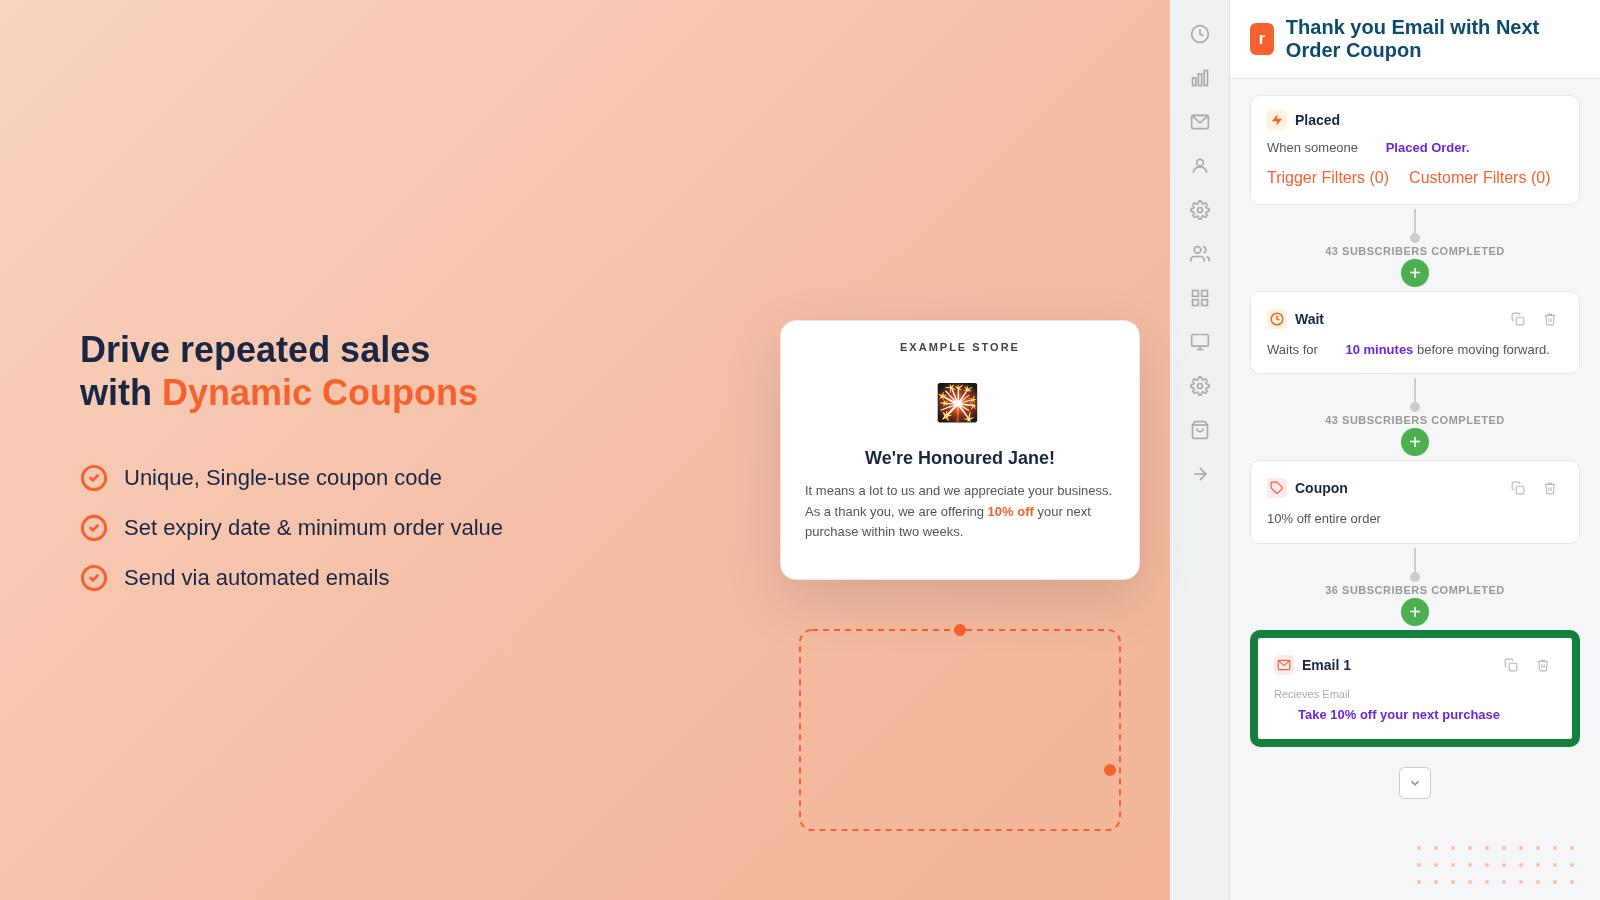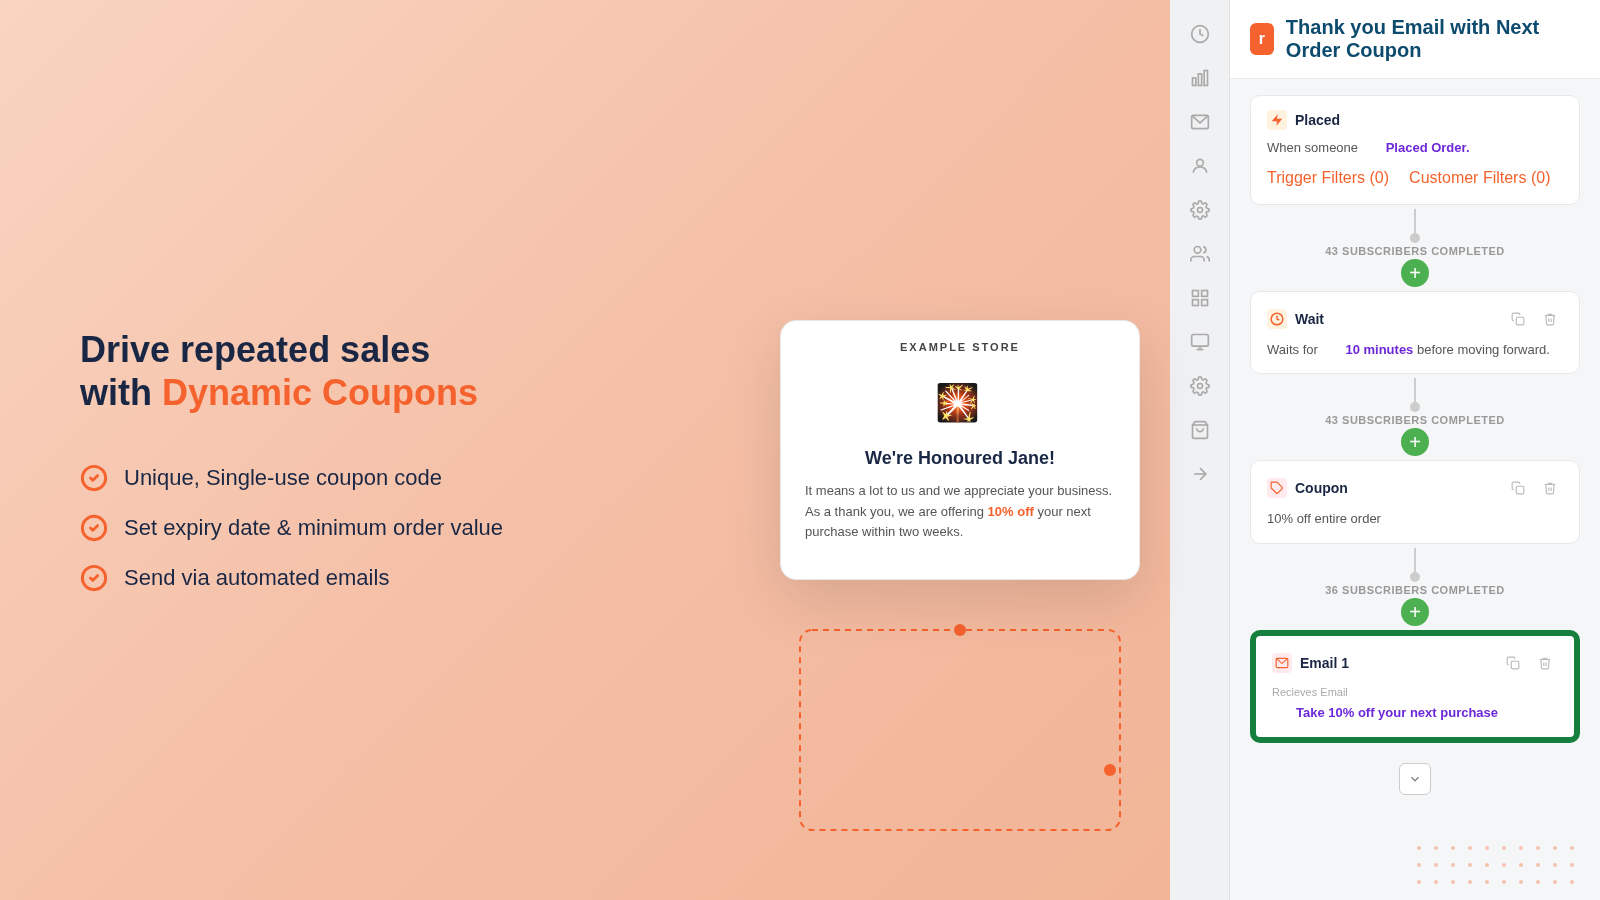--- a/index.html
+++ b/index.html
@@ -240,21 +240,21 @@
     .flow-node {
       background: white;
       border-radius: 10px;
       padding: 14px 16px;
       border: 1px solid #e8e8e8;
       margin-bottom: 0;
       position: relative;
     }
 
     .flow-node.highlighted {
-      border: 6px solid #15803d;
+      border: 8px solid #15803d;
     }
 
     .node-header {
       display: flex;
       align-items: center;
       justify-content: space-between;
       margin-bottom: 8px;
     }
 
     .node-title-row {

